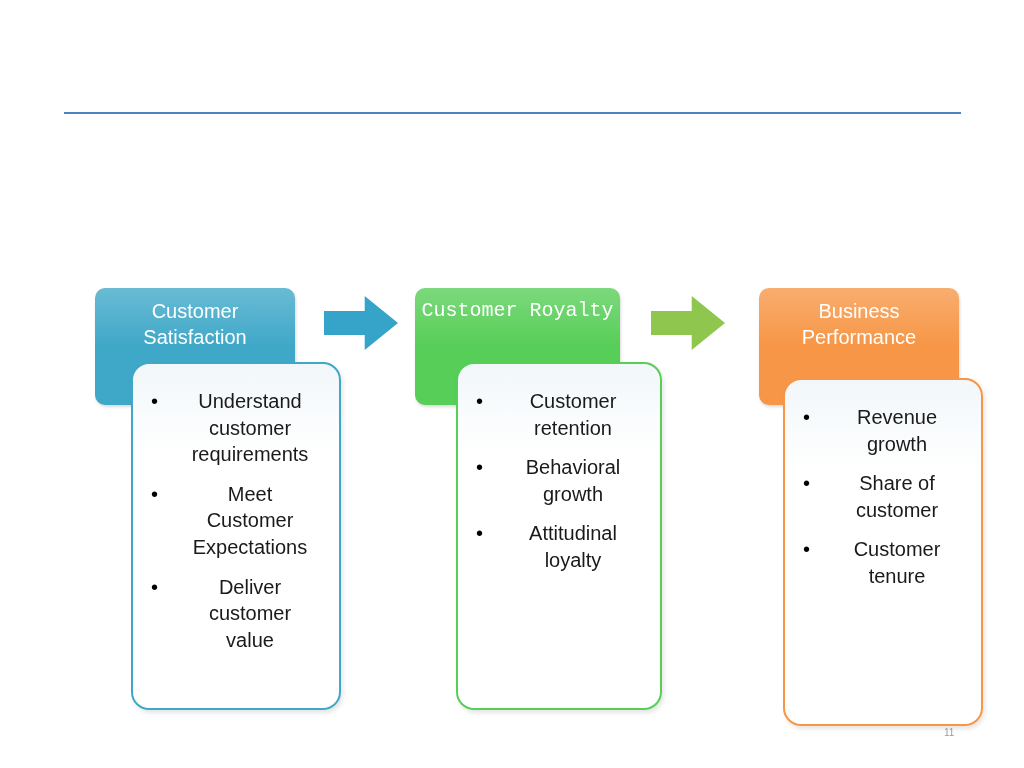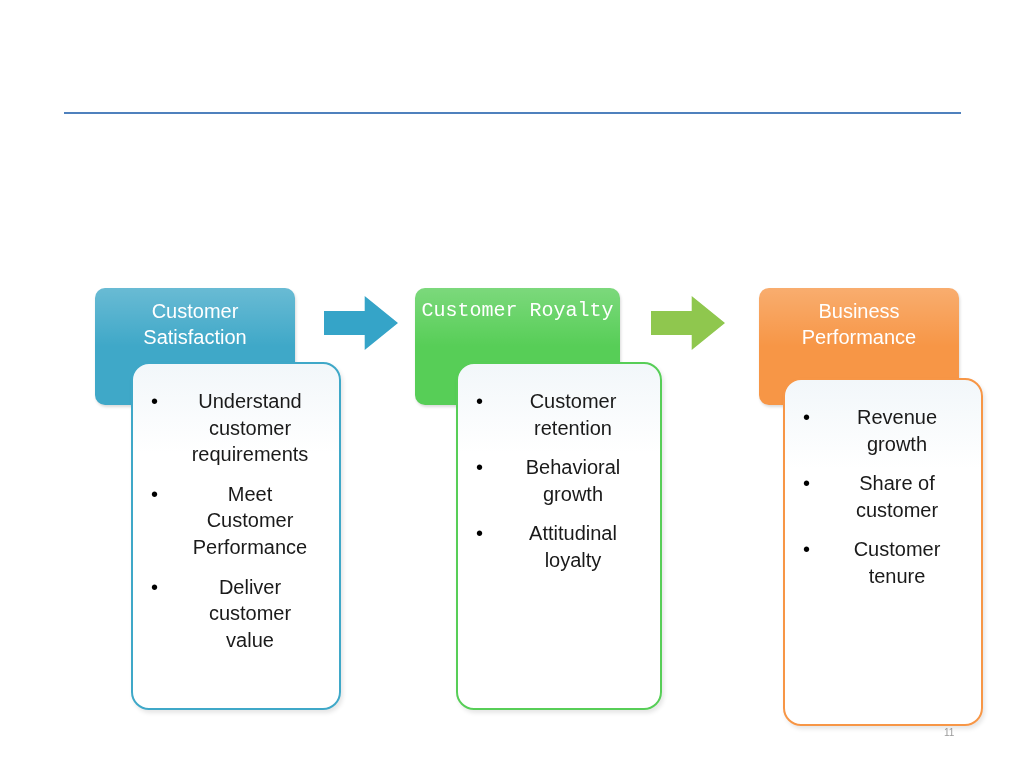--- a/index.html
+++ b/index.html
@@ -103,21 +103,21 @@
       <span class="col-header-label">Customer
 Satisfaction</span>
     </div>
     <div class="col-body">
       <ul>
         <li>Understand
 customer
 requirements</li>
         <li>Meet
 Customer
-Performance</li>
+Expectations</li>
         <li>Deliver
 customer
 value</li>
       </ul>
     </div>
   </div>
 
   <div class="arrow a1" style="--arrow: #35a4c8;"></div>
 
   <div class="column c2" style="--col: #57ce57;">

